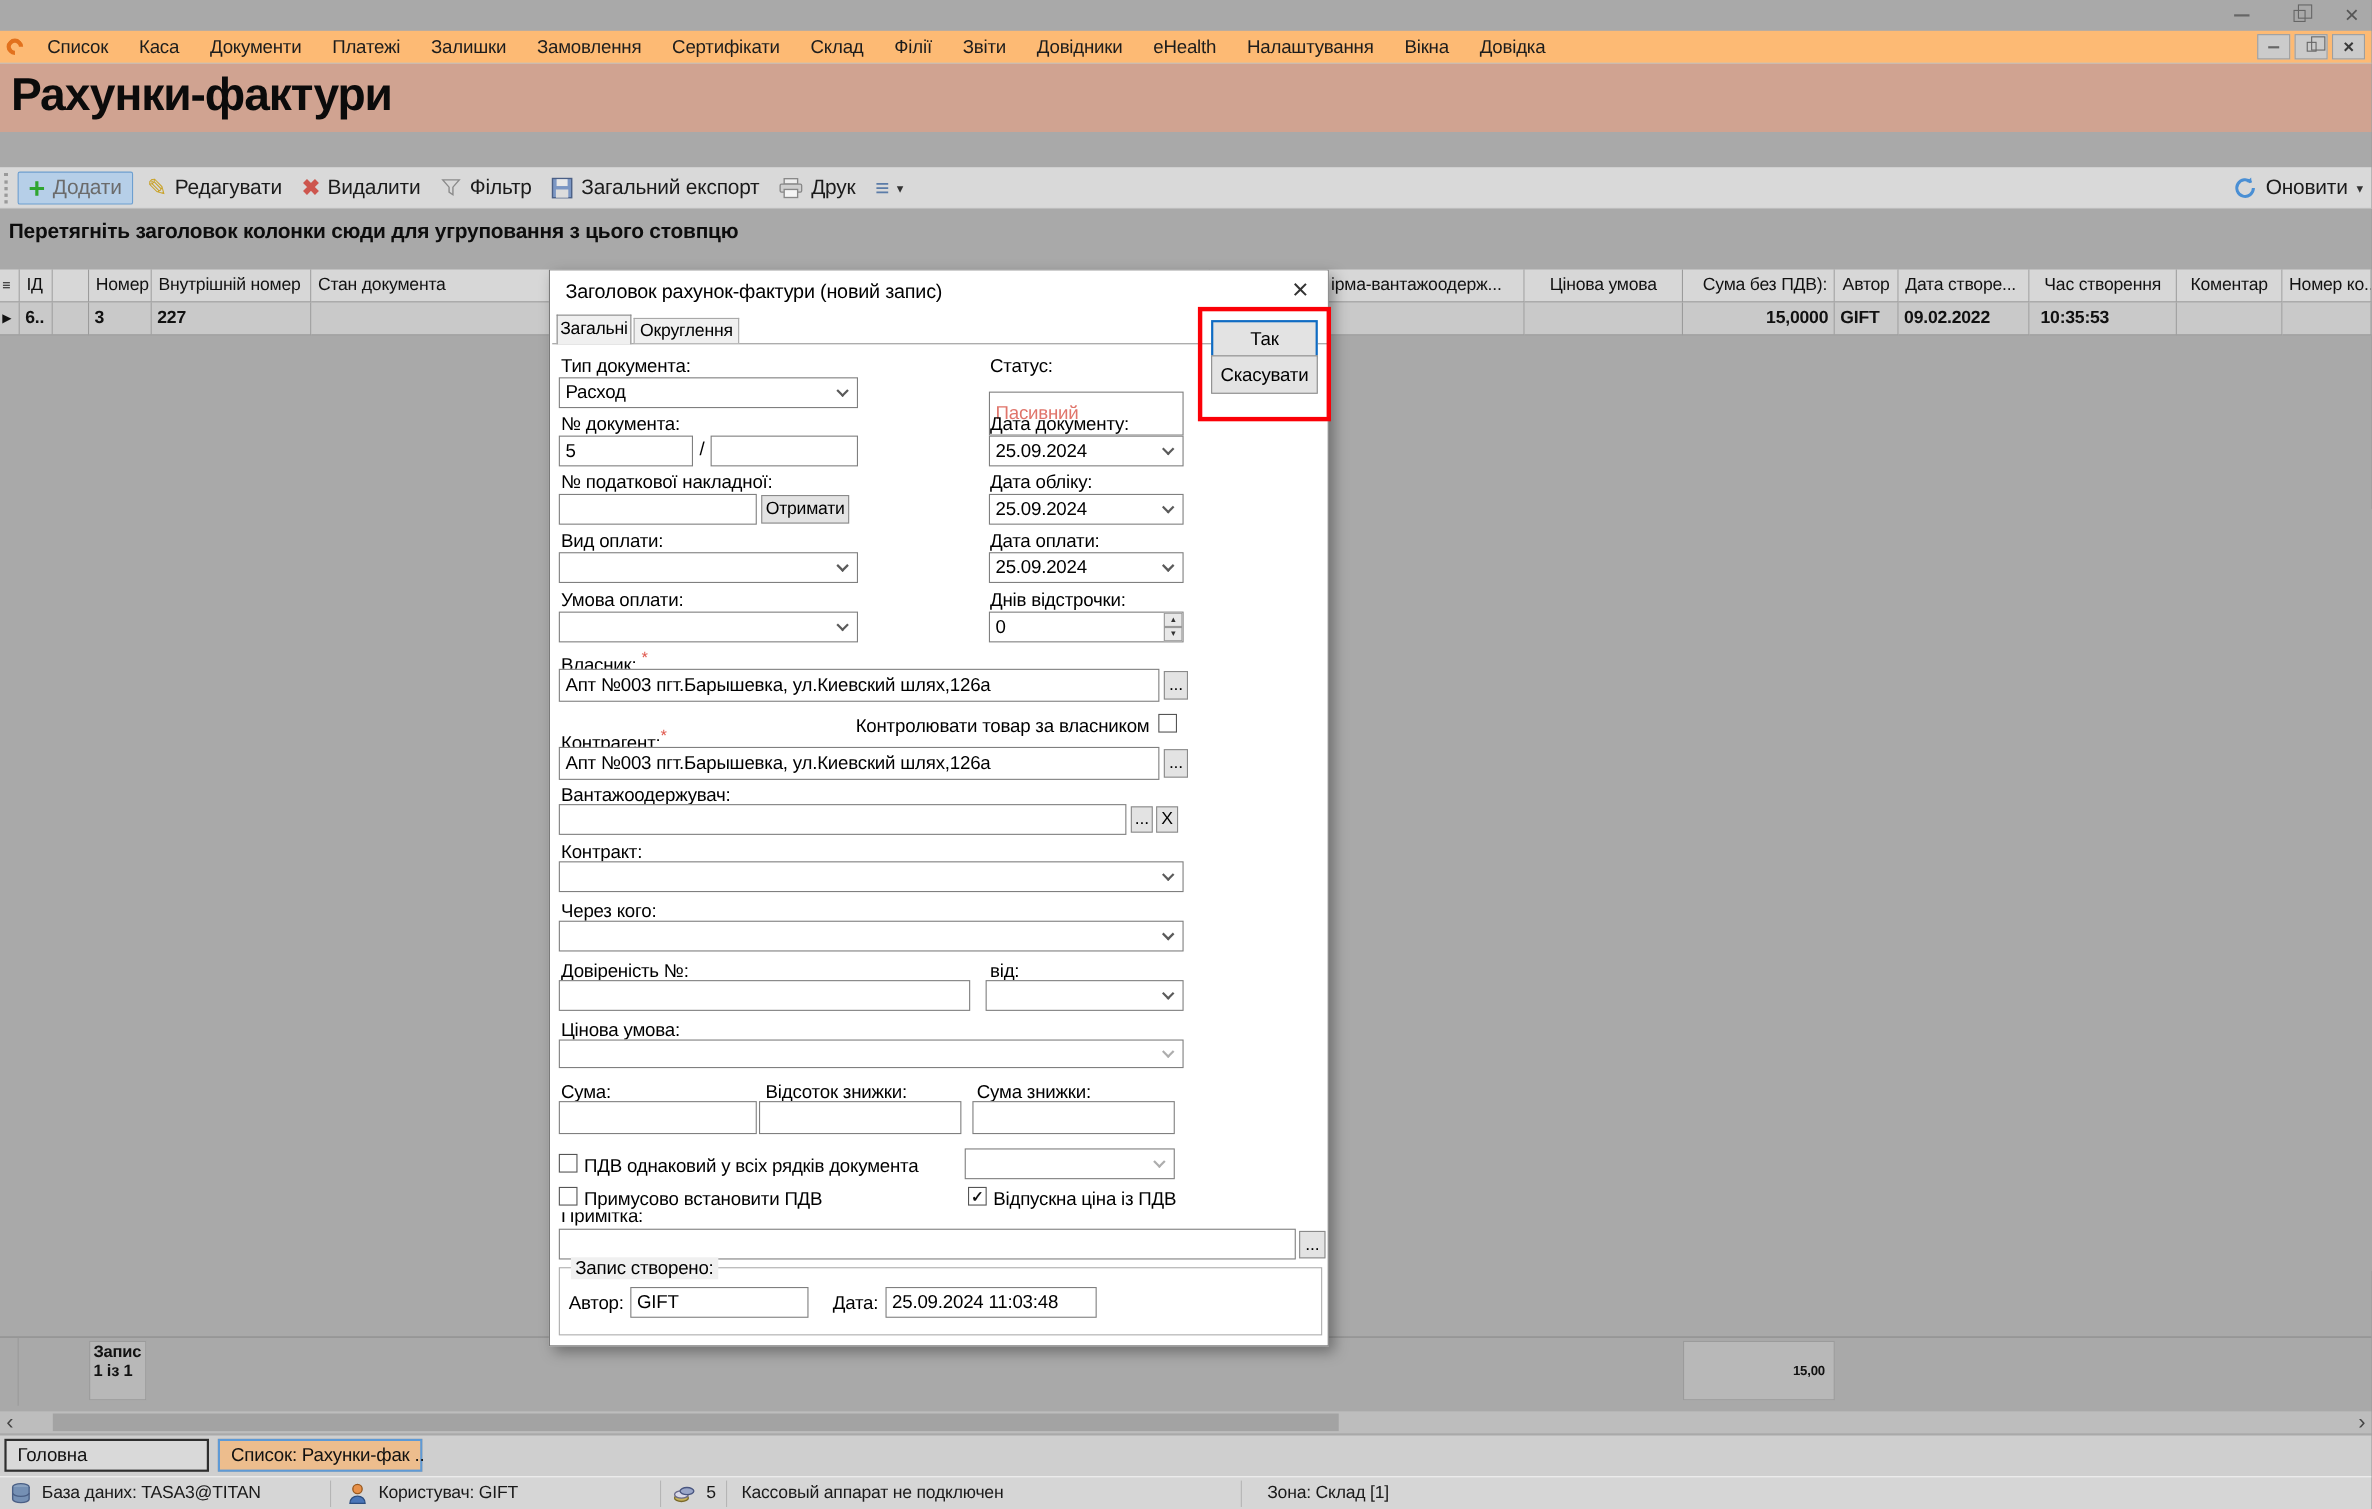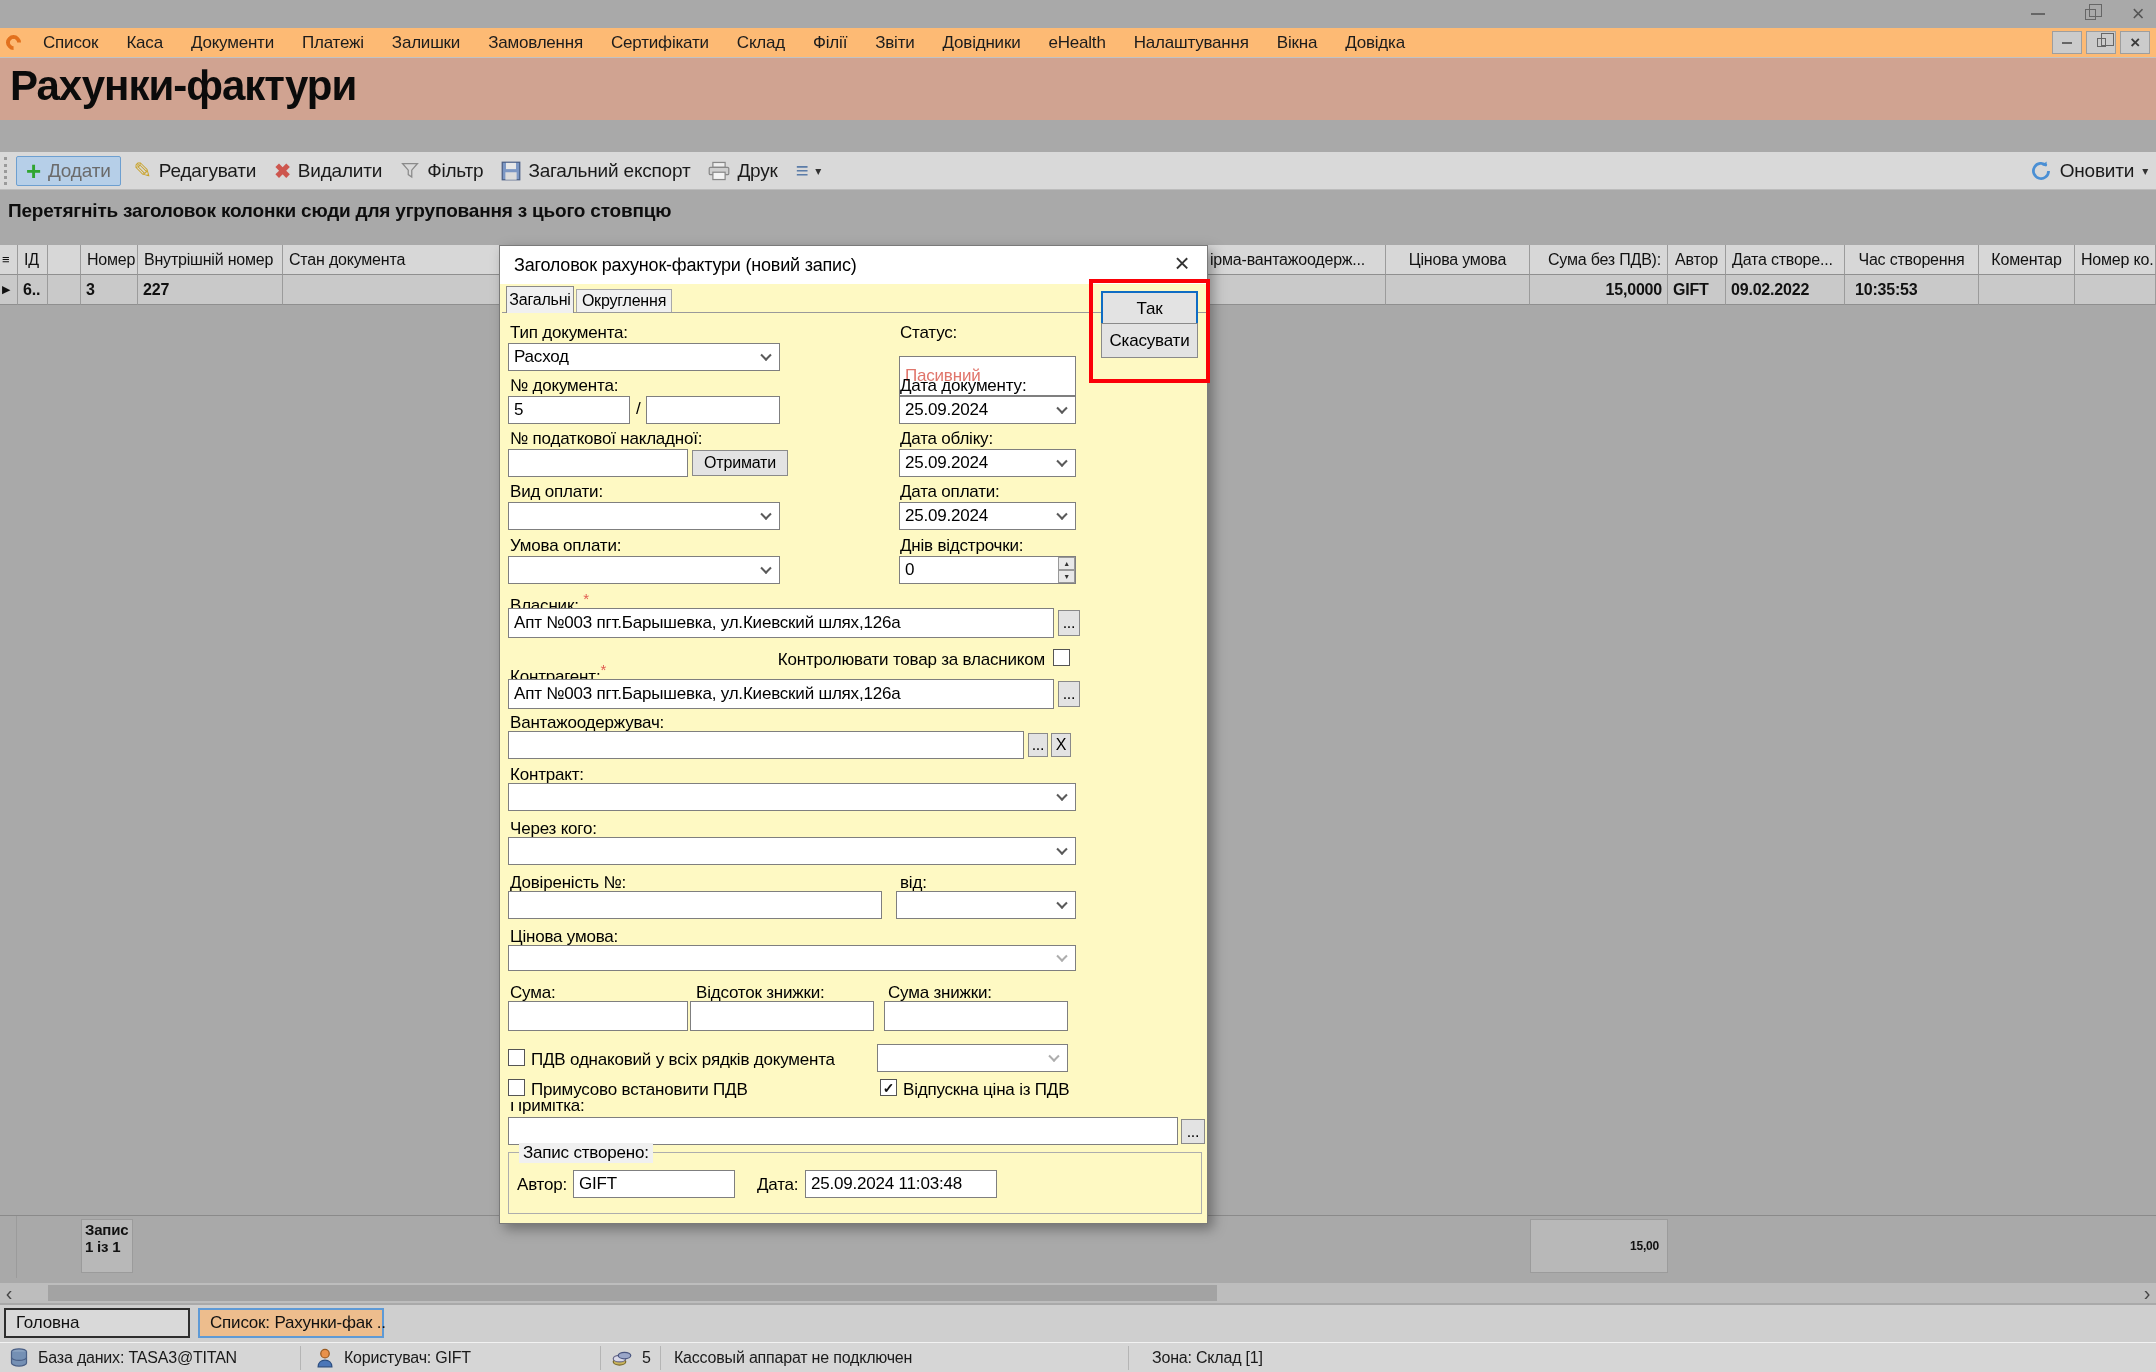--- a/index.html
+++ b/index.html
@@ -63,21 +63,21 @@
   .harrow { position:absolute; top:0; height:20px; width:18px; display:flex; align-items:center; justify-content:center; color:#444; font-size:20px; }
   .tabsrow { left:0; top:1305px; width:2156px; height:37px; background:#cfcfcf; }
   .btab { position:absolute; top:3px; height:30px; display:flex; align-items:center; padding:0 10px; font-size:17px; color:#111; white-space:nowrap; }
   .btab-home { left:4px; width:186px; background:#d9d9d9; border:2px solid #2e2e2e; }
   .btab-active { left:198px; width:186px; background:#edbd8d; border:2px solid #5e9ad6; }
   .statusbar { left:0; top:1342px; width:2156px; height:30px; background:#d6d6d6; border-top:1px solid #f2f2f2; }
   .st-item { position:absolute; top:0; height:30px; display:flex; align-items:center; font-size:16px; color:#1a1a1a; white-space:nowrap; }
   .st-div { position:absolute; top:3px; height:24px; border-left:1px solid #b5b5b5; }
 
   
-  .dialog { left:499px; top:245px; width:709px; height:979px; background:#fef9c3; border:1px solid #7a7a7a;
+  .dialog { left:499px; top:245px; width:709px; height:979px; background:#ffffff; border:1px solid #7a7a7a;
             box-shadow:5px 5px 12px rgba(0,0,0,.35); }
   .dlg-title { position:absolute; left:0; top:0; width:100%; height:38px; background:#ffffff; display:flex; align-items:center; }
   .dlg-title span { margin-left:14px; font-size:18px; color:#000; white-space:nowrap; }
   .dlg-close { position:absolute; right:10px; top:2px; width:30px; height:30px; display:flex; align-items:center; justify-content:center; font-size:26px; color:#333; }
   .tabline { position:absolute; left:2px; top:66px; width:705px; border-top:1px solid #9a9a9a; }
   .dtab { position:absolute; font-size:16px; color:#000; display:flex; align-items:center; justify-content:center; background:#f0f0f0; }
   .dtab-active { left:6px; top:40px; width:68px; height:27px; border:1px solid #8a8a8a; border-bottom:none; z-index:2; }
   .dtab-idle { left:76px; top:43px; width:96px; height:23px; border:1px solid #a9a9a9; border-bottom:none; }
   .lbl { position:absolute; font-size:17px; color:#000; white-space:nowrap; }
   .red-star { color:#e05b51; font-size:15px; }
@@ -306,21 +306,21 @@
     <div class="lbl" style="left:136px;top:153px">/</div>
     <div class="inp" style="left:146px;top:150px;width:134px;height:28px"></div>
     <div class="inp" style="left:399px;top:150px;width:177px;height:28px">
         <span>25.09.2024</span>
         <i class="chev"></i>
       </div>
 
     <div class="lbl" style="left:10px;top:183px">№ податкової накладної:</div>
     <div class="lbl" style="left:400px;top:183px">Дата обліку:</div>
     <div class="inp" style="left:8px;top:203px;width:180px;height:28px"></div>
-    <div class="gbtn" style="left:192px;top:204px;width:96px;height:26px">Отримати</div>
+    <div class="gbtn" style="left:192px;top:204px;width:80px;height:26px">Отримати</div>
     <div class="inp" style="left:399px;top:203px;width:177px;height:28px">
         <span>25.09.2024</span>
         <i class="chev"></i>
       </div>
 
     <div class="lbl" style="left:10px;top:236px">Вид оплати:</div>
     <div class="lbl" style="left:400px;top:236px">Дата оплати:</div>
     <div class="inp" style="left:8px;top:256px;width:272px;height:28px">
         <i class="chev"></i>
       </div>

